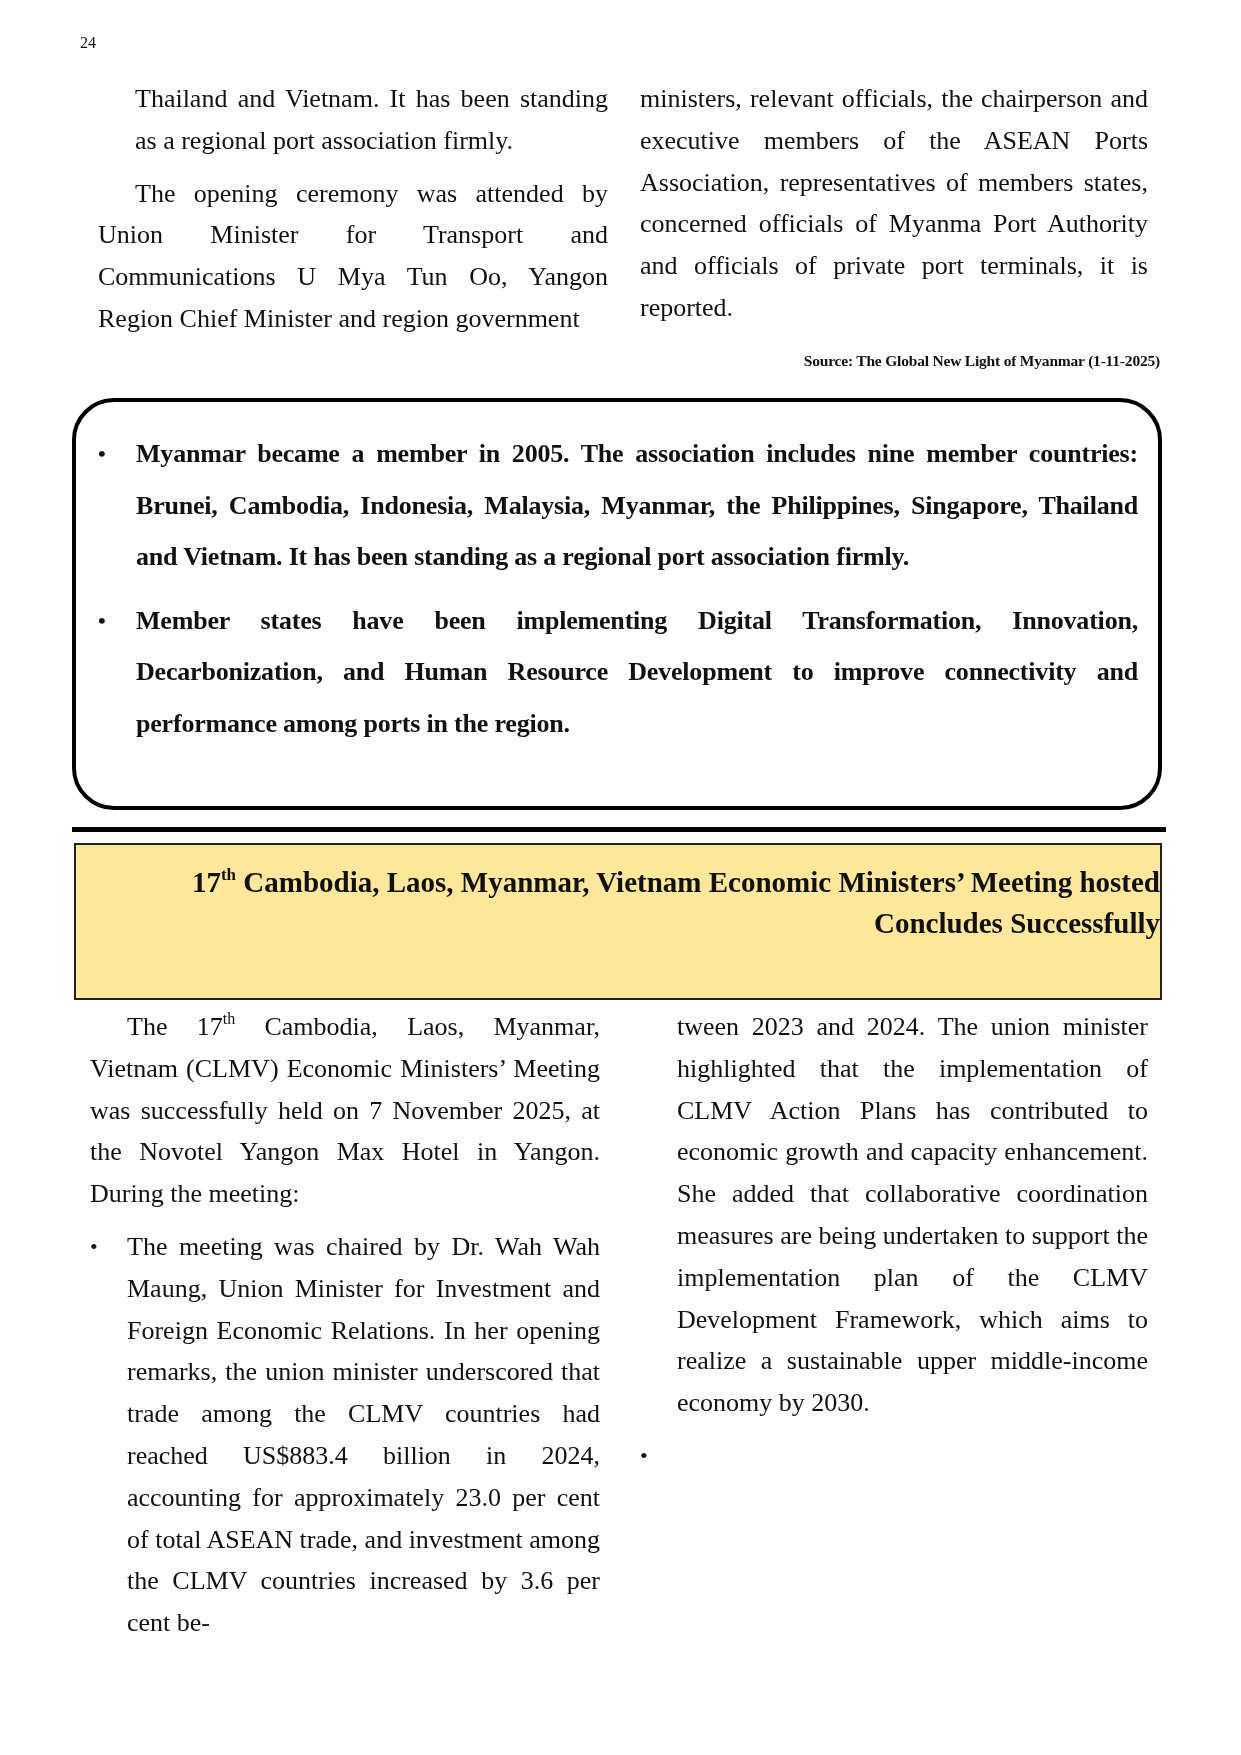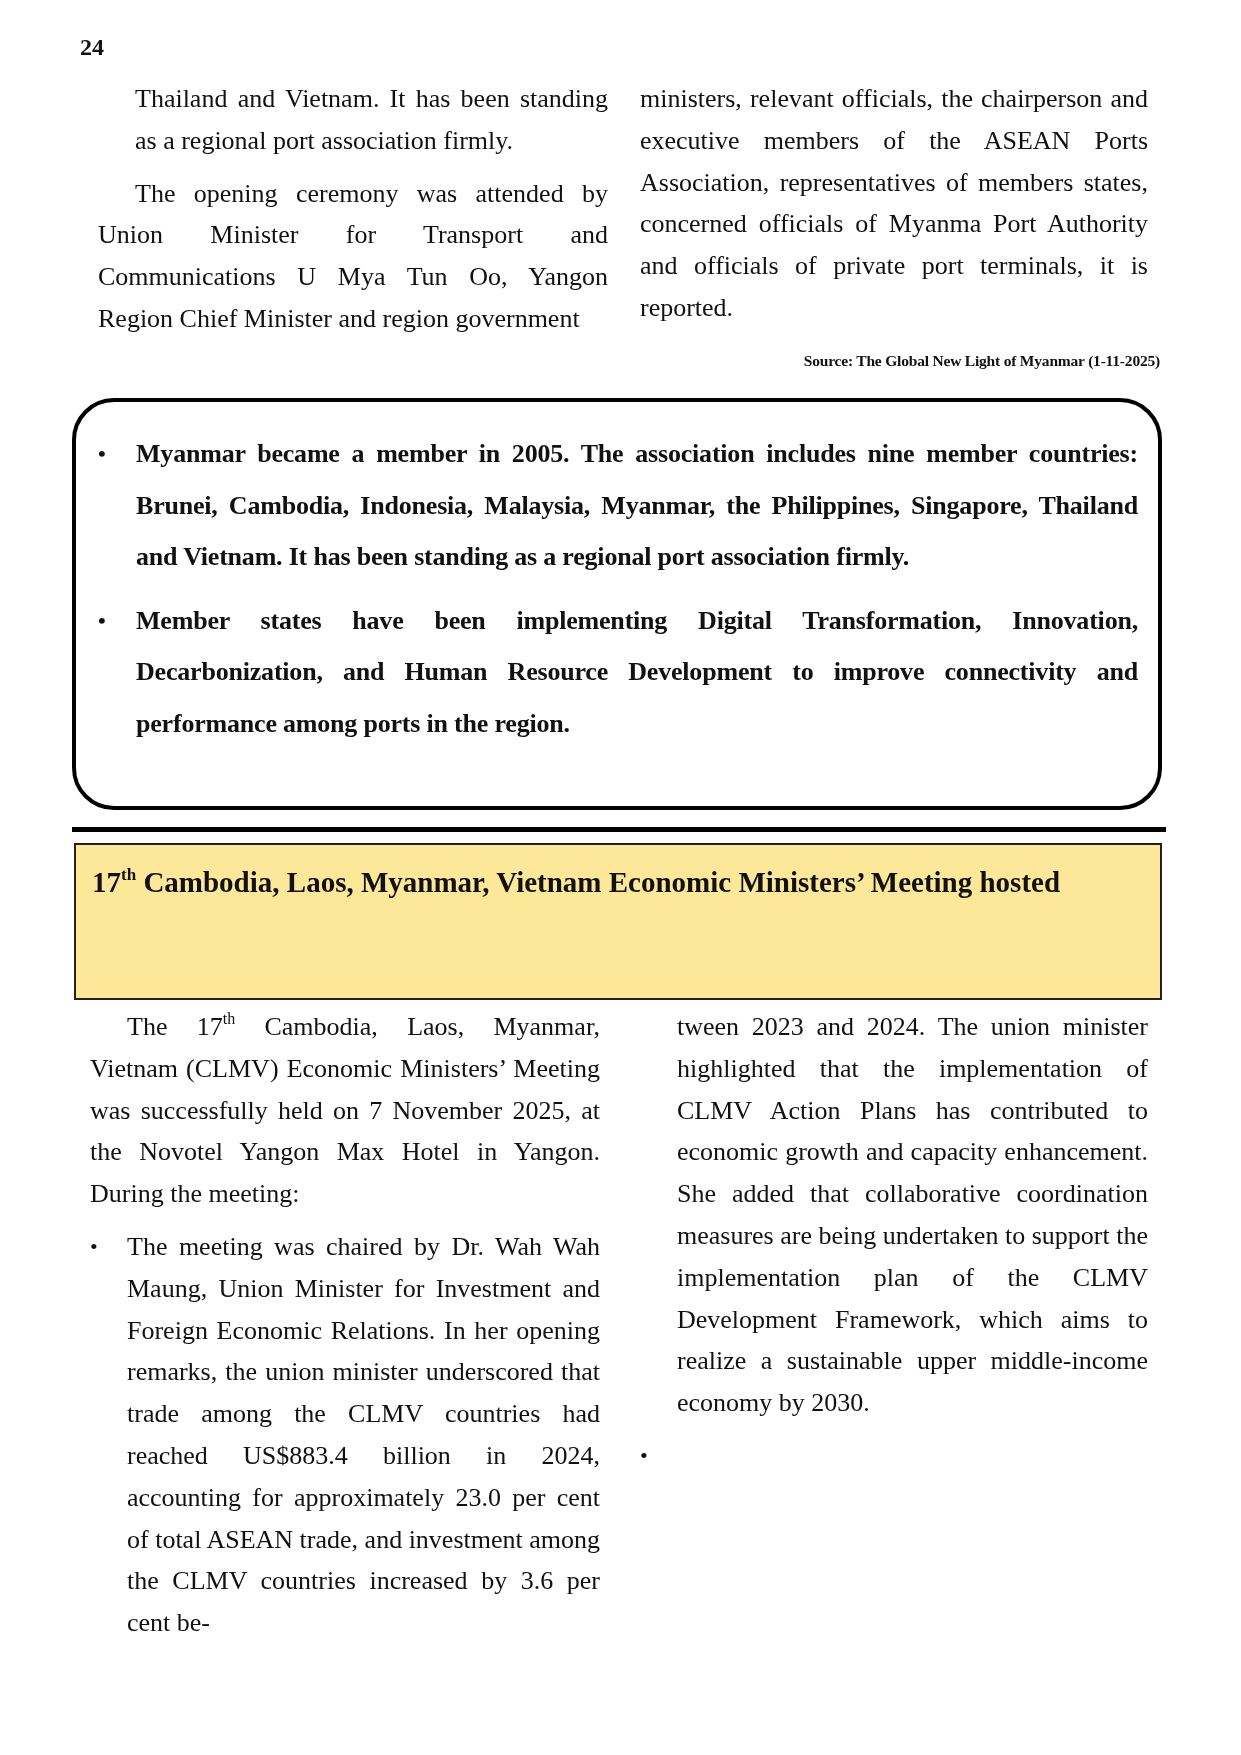--- a/index.html
+++ b/index.html
@@ -2,21 +2,21 @@
 <html><head>
 <meta charset="utf-8">
 <style>
   html, body { margin: 0; padding: 0; background: #ffffff; }
   body {
     width: 1241px; height: 1755px; position: relative; overflow: hidden;
     font-family: "Liberation Serif", "DejaVu Serif", serif; color: #111;
   }
   .page-number {
     position: absolute; left: 80px; top: 34px;
-    font-weight: bold; font-size: 24px;
+    font-weight: normal; font-size: 16px;
   }
   .col { position: absolute; font-size: 26px; line-height: 41.8px; text-align: justify; }
   .col p { margin: 0; }
   .top-left { left: 90px; top: 78px; width: 510px; margin-left: 8px; }
   .top-left .cont { padding-left: 37px; }
   .top-left .para2 { margin-top: 11px; text-indent: 37px; }
   .top-right { left: 640px; top: 78px; width: 508px; }
   .source {
     position: absolute; left: 640px; top: 352px; width: 520px; text-align: right;
     font-weight: bold; font-size: 15.5px; letter-spacing: -0.2px;
@@ -29,22 +29,22 @@
   .highlight-box li {
     position: relative; padding-left: 38px; font-weight: bold; font-size: 26px;
     line-height: 51.5px; text-align: justify; margin-bottom: 12px;
     font-family: "Liberation Serif", serif; letter-spacing: -0.2px;
   }
   .bullet { position: absolute; left: 0; top: 0; font-size: 22px; }
   .rule { position: absolute; left: 72px; top: 827px; width: 1094px; height: 5px; background: #000; }
   .headline-box {
     position: absolute; left: 74px; top: 843px; width: 1088px; height: 157px;
     background: #fde799; border: 2px solid #222; box-sizing: border-box;
-    text-align: left; font-weight: bold; font-size: 29px; line-height: 40.5px;
-    padding-top: 17px; font-family: "Liberation Serif", serif; padding-left: 16px;
+    text-align: right; font-weight: bold; font-size: 29px; line-height: 40.5px;
+    padding-top: 17px; font-family: "Liberation Serif", serif;
   }
   .headline-box sup { font-size: 17px; line-height: 0; vertical-align: 12px; }
   .bottom-left { left: 90px; top: 1006px; width: 510px; }
   .bottom-left .intro { text-indent: 37px; }
   .bottom-left .intro sup { font-size: 16px; line-height: 0; vertical-align: 11px; text-indent: 0; }
   .bl-list { list-style: none; margin: 11px 0 0 0; padding: 0; }
   .bl-list li, .br-list li { position: relative; padding-left: 37px; }
   .bl-list .bullet, .br-list .bullet { left: 0; font-size: 22px; }
   .bottom-right { left: 640px; top: 1006px; width: 508px; }
   .bottom-right .cont { padding-left: 37px; }
@@ -76,20 +76,21 @@
       <span class="bullet">•</span>
       <span>Member states have been implementing Digital Transformation, Innovation, Decarbonization, and Human Resource Development to improve connectivity and performance among ports in the region.</span>
     </li>
   </ul>
 </div>
 
 <div class="rule"></div>
 
 <div class="headline-box">
   <div><span>17</span><sup>th</sup><span> Cambodia, Laos, Myanmar, Vietnam Economic Ministers’ Meeting hosted</span></div>
+  <div>Concludes Successfully</div>
 </div>
 
 <div class="col bottom-left">
   <p class="intro"><span>The 17</span><sup>th</sup><span> Cambodia, Laos, Myanmar, Vietnam (CLMV) Economic Ministers’ Meeting was successfully held on 7 November 2025, at the Novotel Yangon Max Hotel in Yangon. During the meeting:</span></p>
   <ul class="bl-list">
     <li>
       <span class="bullet">•</span>
       <span>The meeting was chaired by Dr. Wah Wah Maung, Union Minister for Investment and Foreign Economic Relations. In her opening remarks, the union minister underscored that trade among the CLMV countries had reached US$883.4 billion in 2024, accounting for approximately 23.0 per cent of total ASEAN trade, and investment among the CLMV countries increased by 3.6 per cent be-</span>
     </li>
   </ul>

